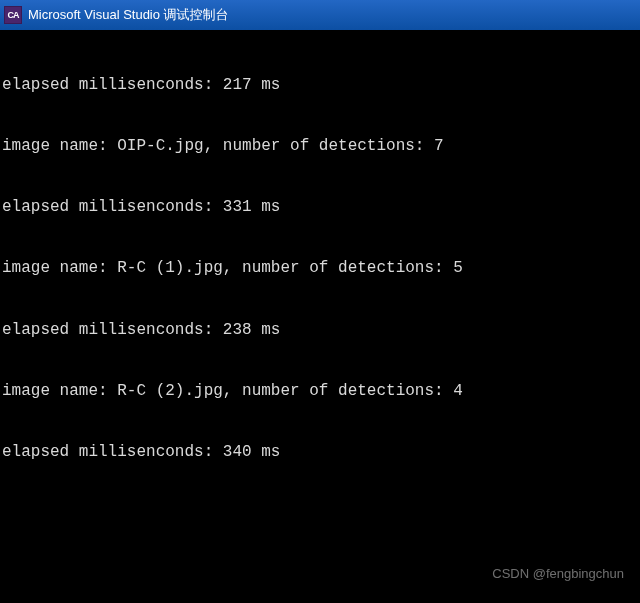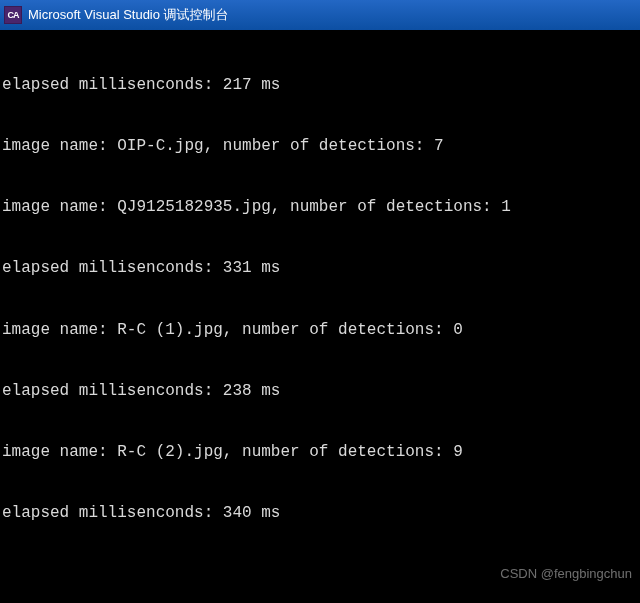--- a/index.html
+++ b/index.html
@@ -44,44 +44,43 @@
       line-height: 20.4px;
       padding: 4px 2px 0 2px;
       white-space: pre;
       letter-spacing: 0px;
     }
     .console div {
       white-space: pre;
     }
     .watermark {
       position: absolute;
-      right: 8px;
+      right: 16px;
       bottom: 22px;
       color: rgba(200,200,200,0.55);
       font-size: 13px;
       font-family: Arial, sans-serif;
       pointer-events: none;
     }
   </style>
 </head>
 <body>
 
 <div class="titlebar">
   <span class="icon">CA</span>
   <span>Microsoft Visual Studio 调试控制台</span>
 </div>
 
 <div class="console">
   <div>elapsed millisenconds: 217 ms</div>
   <div>image name: OIP-C.jpg, number of detections: 7</div>
-  <div>image name: QJ9125182935.jpg, number of detections: 1</div>
   <div>elapsed millisenconds: 331 ms</div>
-  <div>image name: R-C (1).jpg, number of detections: 0</div>
+  <div>image name: R-C (1).jpg, number of detections: 5</div>
   <div>elapsed millisenconds: 238 ms</div>
-  <div>image name: R-C (2).jpg, number of detections: 9</div>
+  <div>image name: R-C (2).jpg, number of detections: 4</div>
   <div>elapsed millisenconds: 340 ms</div>
   
   
   
   
   
   
   
   
   

